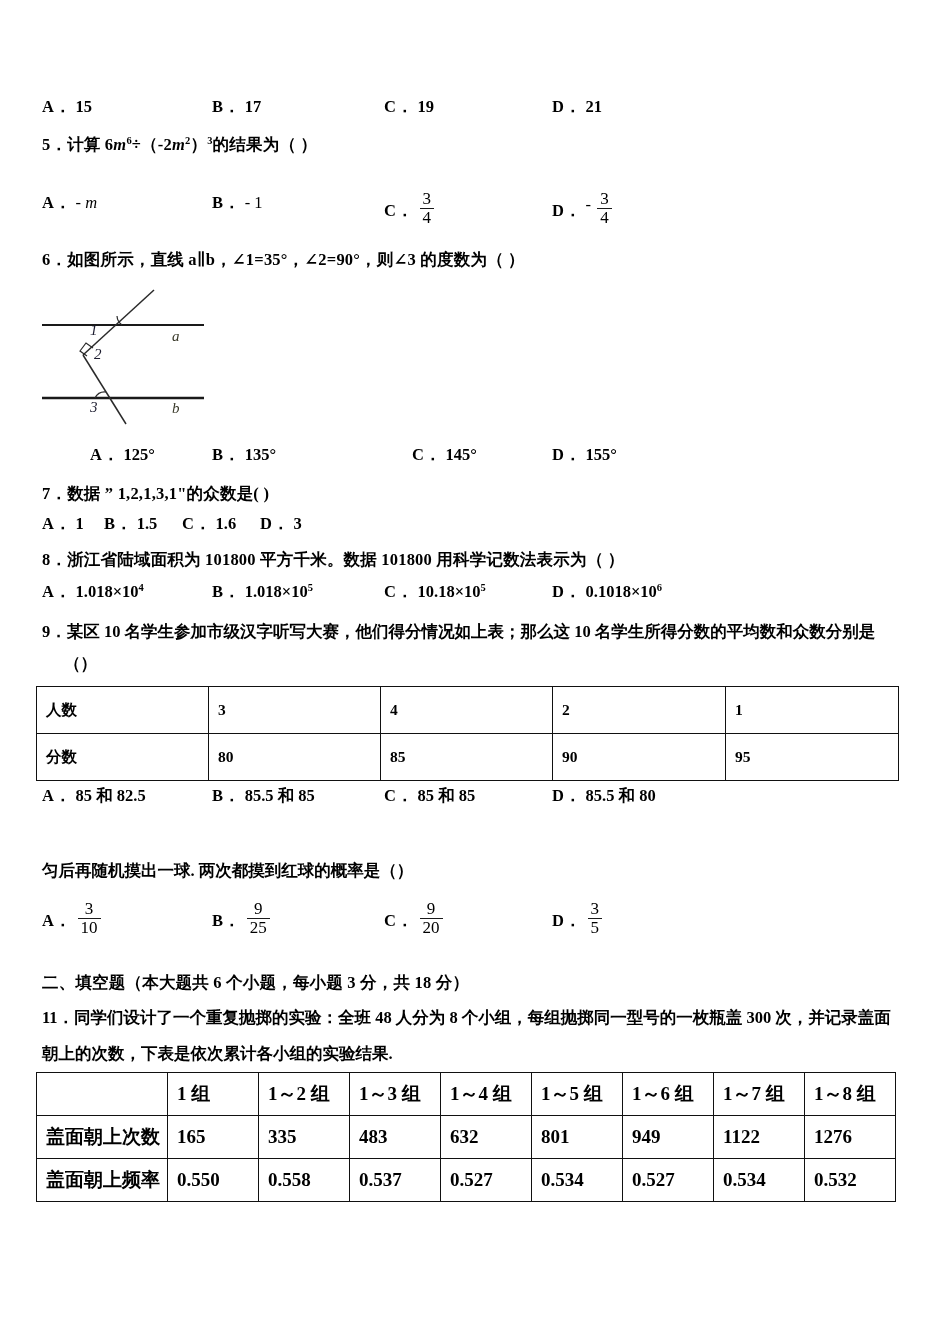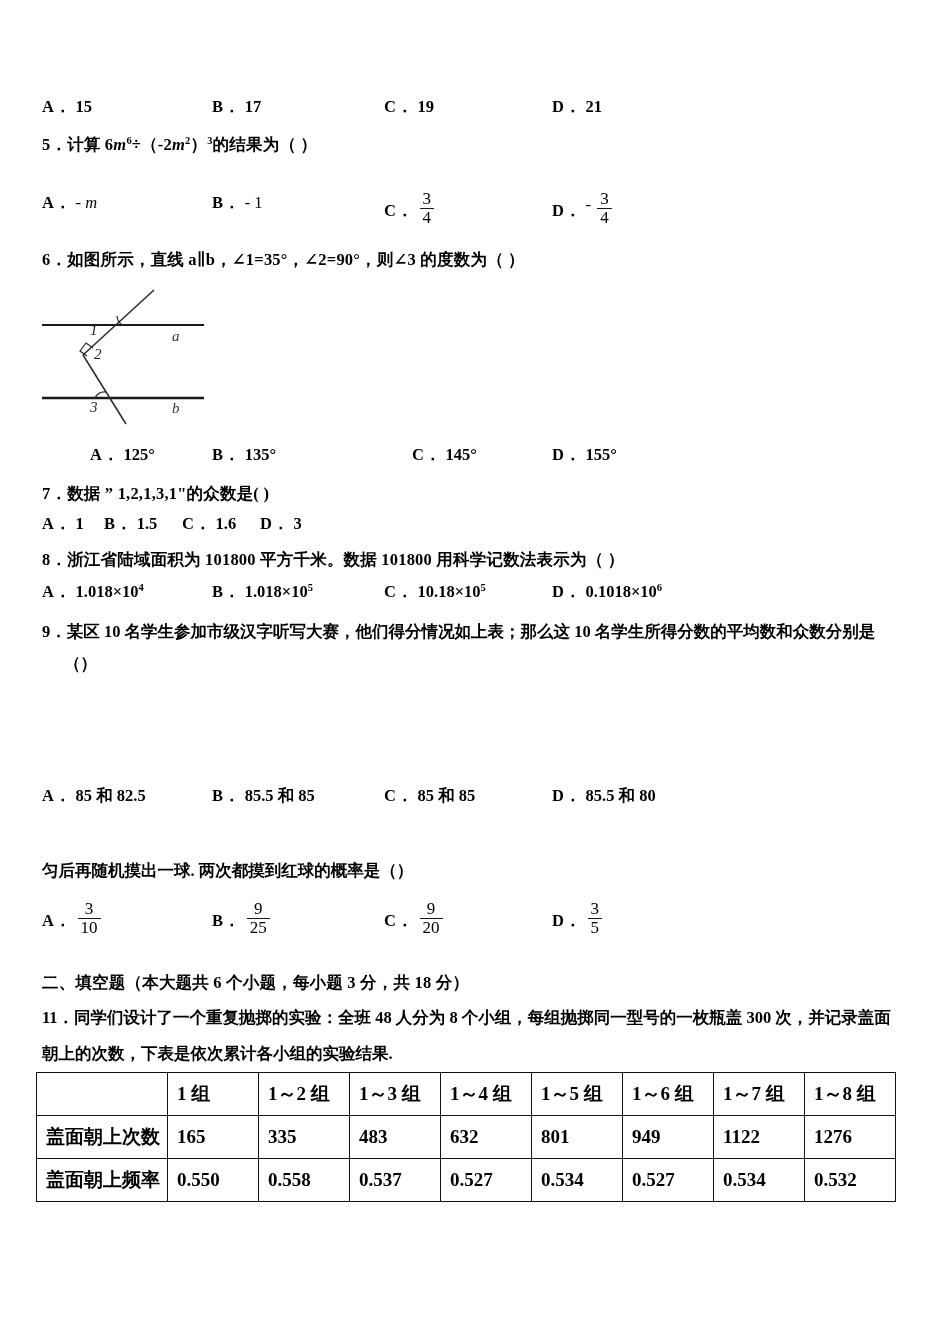--- a/index.html
+++ b/index.html
@@ -245,20 +245,45 @@
     </span>
     <span class="opt" style="left:510px;">
       <span class="lbl">D．</span>
       <span>0.1018×10</span><span class="sup">6</span>
     </span>
   </div>
 
   <div class="abs qtext" style="left:42px; top:616px; width:880px;">9．某区 10 名学生参加市级汉字听写大赛，他们得分情况如上表；那么这 10 名学生所得分数的平均数和众数分别是</div>
   <div class="abs qtext" style="left:64px; top:648px;">（）</div>
 
+  <table class="grid" id="table-scores">
+    <colgroup>
+      <col style="width:172px">
+        <col style="width:172px">
+        <col style="width:172px">
+        <col style="width:173px">
+        <col style="width:173px">
+    </colgroup>
+    <tbody>
+      <tr>
+        <td>人数</td>
+        <td>3</td>
+        <td>4</td>
+        <td>2</td>
+        <td>1</td>
+      </tr>
+      <tr>
+        <td>分数</td>
+        <td>80</td>
+        <td>85</td>
+        <td>90</td>
+        <td>95</td>
+      </tr>
+    </tbody>
+  </table>
 
   <div class="opt-row" style="top:785px;">
     <span class="opt" style="left:0px;">
       <span class="lbl">A．</span>
       <span>85 和 82.5</span>
     </span>
     <span class="opt" style="left:170px;">
       <span class="lbl">B．</span>
       <span>85.5 和 85</span>
     </span>

